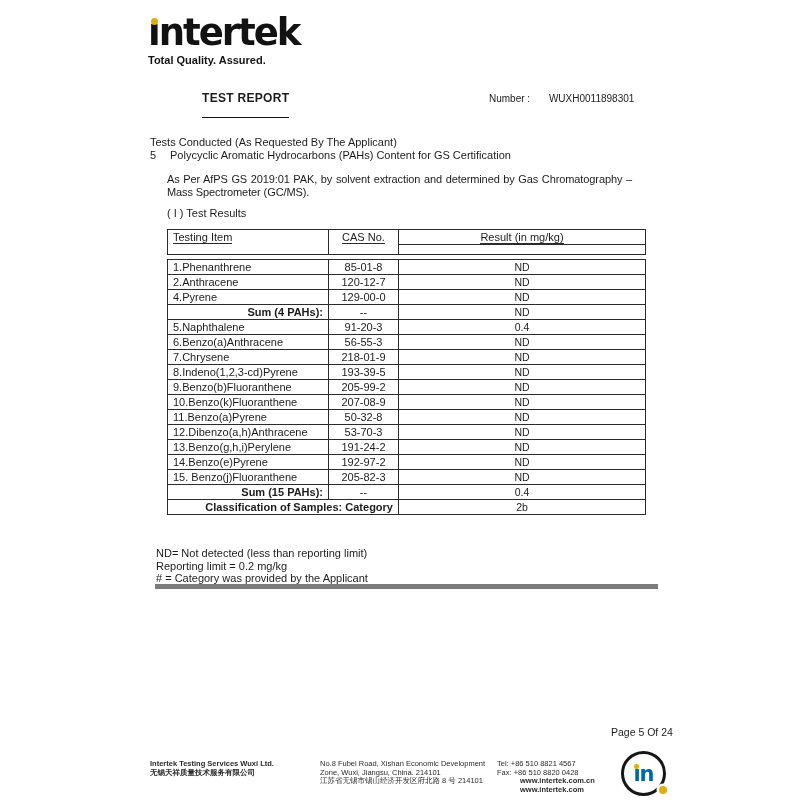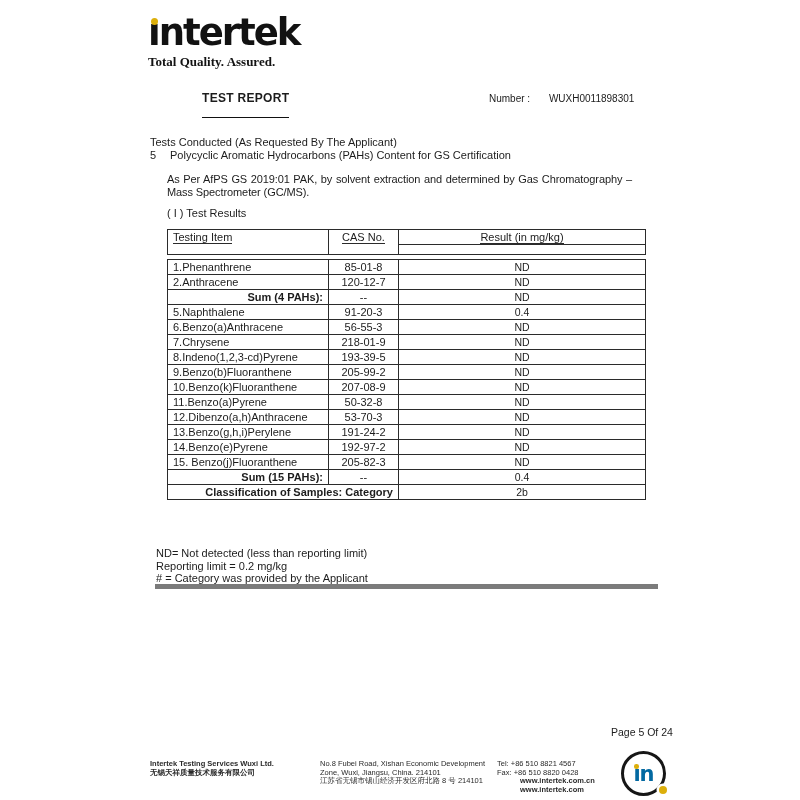--- a/index.html
+++ b/index.html
@@ -13,21 +13,21 @@
   
   .logo { position:absolute; left:148px; top:14px; }
   .logo-word {
     position:relative; font-family:"DejaVu Sans",sans-serif; font-weight:bold;
     font-size:37px; line-height:38px; letter-spacing:-2px; color:#121212;
   }
   .logo-tittle {
     position:absolute; left:3px; top:4px; width:7px; height:7px;
     border-radius:50%; background:#dcaf0b;
   }
-  .tagline { margin-top:2px; font-size:13px; font-weight:bold; color:#131313;font-family:Liberation Serif, serif; }
+  .tagline { margin-top:2px; font-size:11px; font-weight:bold; color:#131313; }
 
   .report-title {
     position:absolute; left:202px; top:91px; font-size:12px; font-weight:bold;
     letter-spacing:0.3px; border-bottom:1.6px solid #111; padding-bottom:12px;
   }
   .report-number { position:absolute; left:489px; top:93px; font-size:10px; }
   .report-number .num-value { margin-left:16px; }
 
   
   .t11 { font-size:11px; line-height:13px; }
@@ -135,20 +135,25 @@
           <tr class="row-data">
             <td class="c-item">1.Phenanthrene</td>
             <td class="c-cas">85-01-8</td>
             <td class="c-res">ND</td>
           </tr>
           <tr class="row-data">
             <td class="c-item">2.Anthracene</td>
             <td class="c-cas">120-12-7</td>
             <td class="c-res">ND</td>
           </tr>
+          <tr class="row-data">
+            <td class="c-item">4.Pyrene</td>
+            <td class="c-cas">129-00-0</td>
+            <td class="c-res">ND</td>
+          </tr>
           <tr class="row-sum">
             <td class="c-item">Sum (4 PAHs):</td>
             <td class="c-cas">--</td>
             <td class="c-res">ND</td>
           </tr>
           <tr class="row-data">
             <td class="c-item">5.Naphthalene</td>
             <td class="c-cas">91-20-3</td>
             <td class="c-res">0.4</td>
           </tr>

